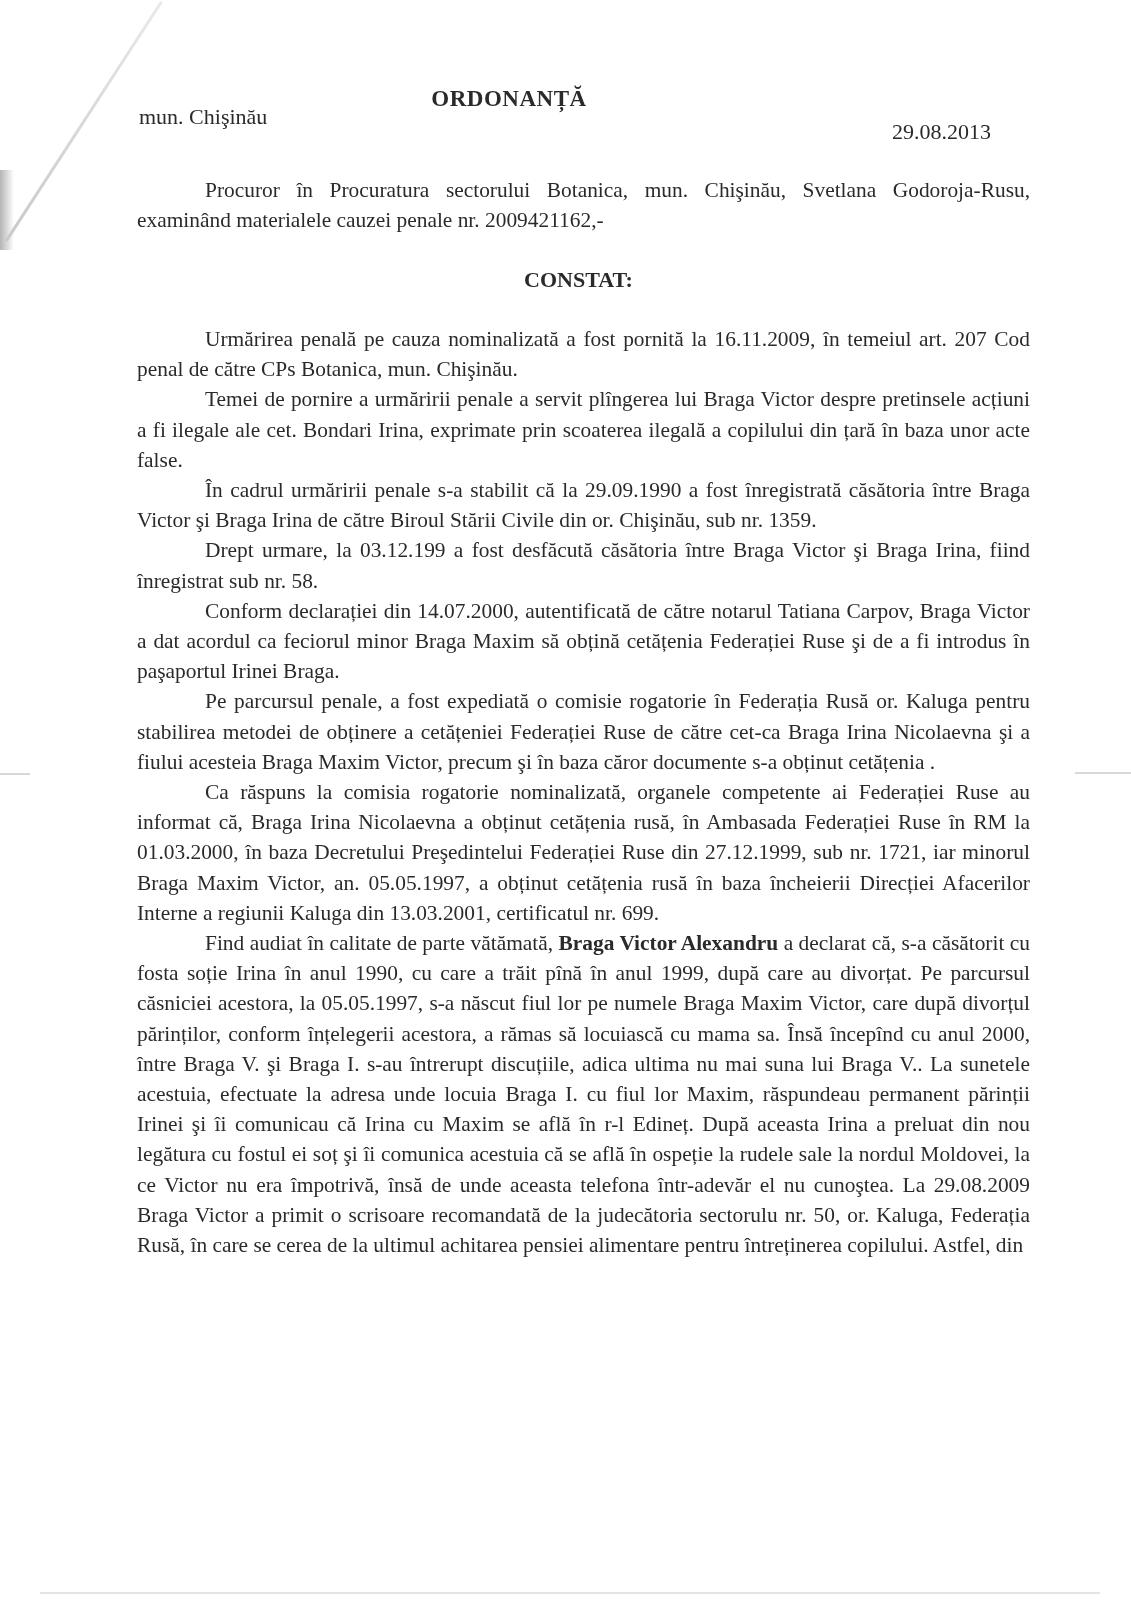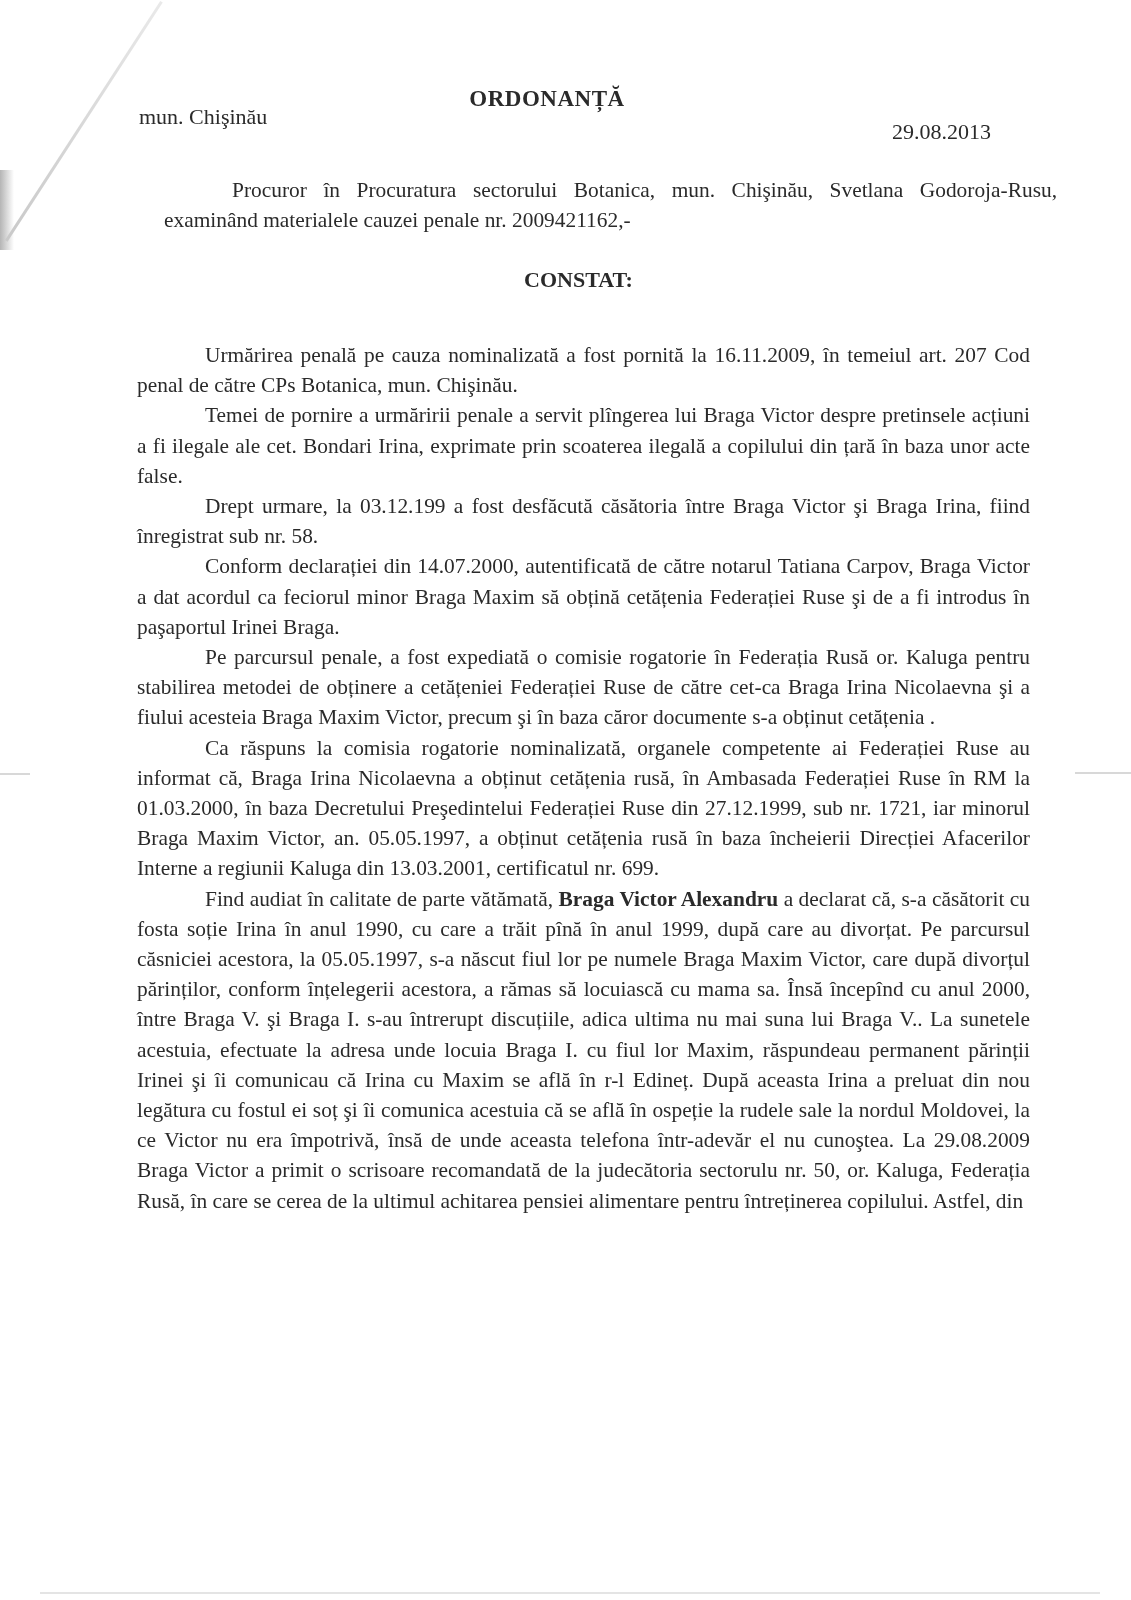--- a/index.html
+++ b/index.html
@@ -18,38 +18,38 @@
     background: linear-gradient(to right, #c9c9c9, #e9e9e9);
     transform-origin: left top;
   }
   .crease.c1 { left: 5px; top: 240px; width: 285px; transform: rotate(-57deg); }
   .hline {
     position: absolute; height: 2px; background: #d8d8d8;
   }
   .title {
     position: absolute; top: 86px; left: 0; width: 994px; text-align: center;
     font-weight: bold; font-size: 23px; letter-spacing: 0.5px;
-    padding-left: 4px; box-sizing: border-box; margin-left: 38px;
+    padding-left: 4px; box-sizing: border-box;
   }
   .title span { position: relative; left: 10px; }
   .place { position: absolute; top: 104px; left: 139px; font-size: 22px; }
   .date { position: absolute; top: 119px; left: 892px; font-size: 22px; }
   .section-head {
     position: absolute; top: 267px; left: 0; width: 1097px; text-align: center;
     font-weight: bold; font-size: 22px;
   }
   .section-head span { position: relative; left: 30px; }
   .block {
     position: absolute; left: 137px; width: 893px;
     font-size: 21.4px; line-height: 30.2px;
     text-align: justify;
   }
   .para { margin: 0; text-indent: 68px; text-align: justify; }
-  .intro { top: 175px; margin-left: 27px; }
-  .body-text { top: 340px; }
+  .intro { top: 175px; }
+  .body-text { top: 324px; }
   .body-text .para { line-height: 30.2px; }
   b.bold-name { font-weight: bold; }
 </style>
 </head>
 <body>
 
 <div class="fold-left"></div>
 <div class="crease c1"></div>
 <div class="hline" style="left:0;top:773px;width:30px;"></div>
 <div class="hline" style="left:1075px;top:772px;width:56px;"></div>
@@ -61,18 +61,19 @@
 
 <div class="block intro">
   <p class="para">Procuror în Procuratura sectorului Botanica, mun. Chişinău, Svetlana Godoroja-Rusu, examinând materialele cauzei penale nr. 2009421162,-</p>
 </div>
 
 <div class="section-head"><span>CONSTAT:</span></div>
 
 <div class="block body-text">
   <p class="para">Urmărirea penală pe cauza nominalizată a fost pornită la 16.11.2009, în temeiul art. 207 Cod penal de către CPs Botanica, mun. Chişinău.</p>
   <p class="para">Temei de pornire a urmăririi penale a servit plîngerea lui Braga Victor despre pretinsele acțiuni a fi ilegale ale cet. Bondari Irina, exprimate prin scoaterea ilegală a copilului din țară în baza unor acte false.</p>
+  <p class="para">În cadrul urmăririi penale s-a stabilit că la 29.09.1990 a fost înregistrată căsătoria între Braga Victor şi Braga Irina de către Biroul Stării Civile din or. Chişinău, sub nr. 1359.</p>
   <p class="para">Drept urmare, la 03.12.199 a fost desfăcută căsătoria între Braga Victor şi Braga Irina, fiind înregistrat sub nr. 58.</p>
   <p class="para">Conform declarației din 14.07.2000, autentificată de către notarul Tatiana Carpov, Braga Victor a dat acordul ca feciorul minor Braga Maxim să obțină cetățenia Federației Ruse şi de a fi introdus în paşaportul Irinei Braga.</p>
   <p class="para">Pe parcursul penale, a fost expediată o comisie rogatorie în Federația Rusă or. Kaluga pentru stabilirea metodei de obținere a cetățeniei Federației Ruse de către cet-ca Braga Irina Nicolaevna şi a fiului acesteia Braga Maxim Victor, precum şi în baza căror documente s-a obținut cetățenia .</p>
   <p class="para">Ca răspuns la comisia rogatorie nominalizată, organele competente ai Federației Ruse au informat că, Braga Irina Nicolaevna a obținut cetățenia rusă, în Ambasada Federației Ruse în RM la 01.03.2000, în baza Decretului Preşedintelui Federației Ruse din 27.12.1999, sub nr. 1721, iar minorul Braga Maxim Victor, an. 05.05.1997, a obținut cetățenia rusă în baza încheierii Direcției Afacerilor Interne a regiunii Kaluga din 13.03.2001, certificatul nr. 699.</p>
   <p class="para"><span>Find audiat în calitate de parte vătămată, </span><b class="bold-name">Braga Victor Alexandru</b><span> a declarat că, s-a căsătorit cu fosta soție Irina în anul 1990, cu care a trăit pînă în anul 1999, după care au divorțat. Pe parcursul căsniciei acestora, la 05.05.1997, s-a născut fiul lor pe numele Braga Maxim Victor, care după divorțul părinților, conform înțelegerii acestora, a rămas să locuiască cu mama sa. Însă începînd cu anul 2000, între Braga V. şi Braga I. s-au întrerupt discuțiile, adica ultima nu mai suna lui Braga V.. La sunetele acestuia, efectuate la adresa unde locuia Braga I. cu fiul lor Maxim, răspundeau permanent părinții Irinei şi îi comunicau că Irina cu Maxim se află în r-l Edineț. După aceasta Irina a preluat din nou legătura cu fostul ei soț şi îi comunica acestuia că se află în ospeție la rudele sale la nordul Moldovei, la ce Victor nu era împotrivă, însă de unde aceasta telefona într-adevăr el nu cunoştea. La 29.08.2009 Braga Victor a primit o scrisoare recomandată de la judecătoria sectorulu nr. 50, or. Kaluga, Federația Rusă, în care se cerea de la ultimul achitarea pensiei alimentare pentru întreținerea copilului. Astfel, din</span></p>
 </div>
 
 </body></html>

